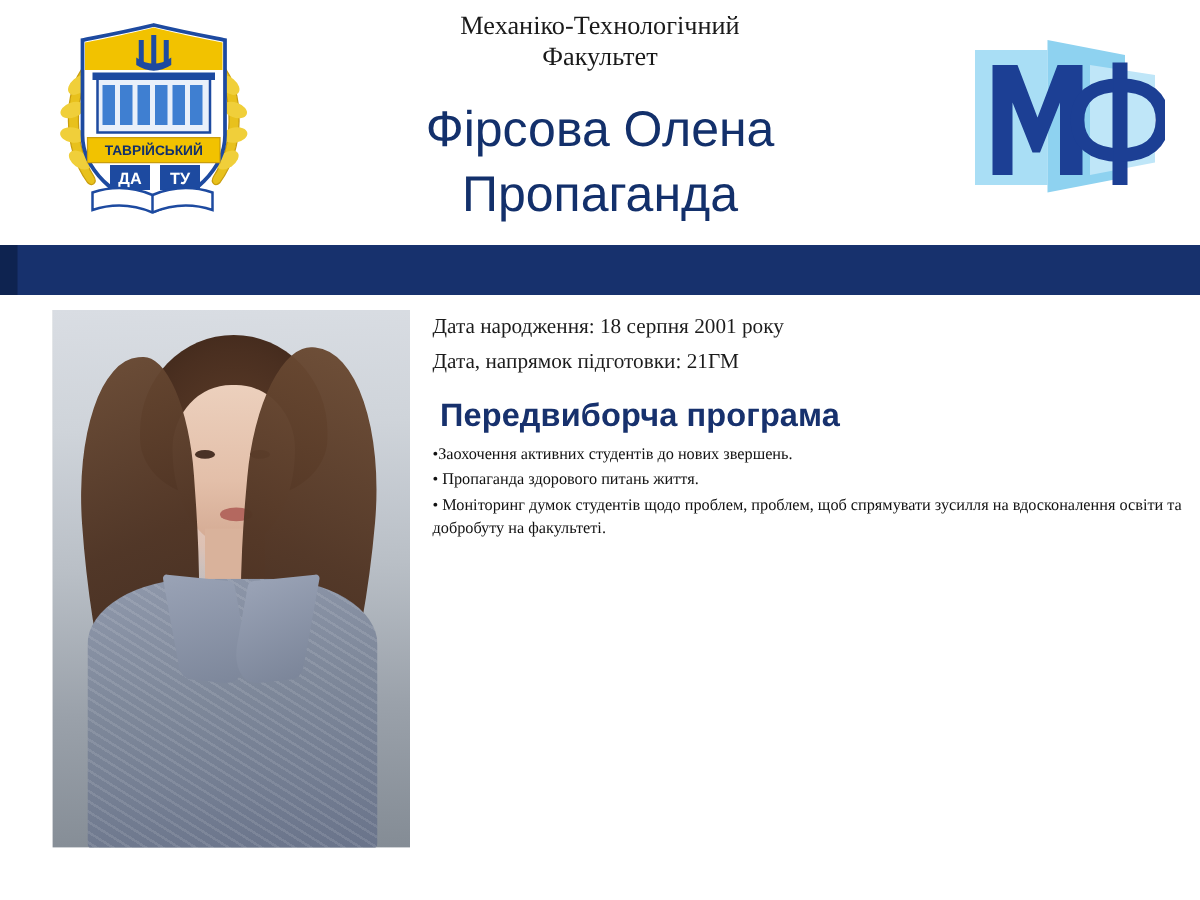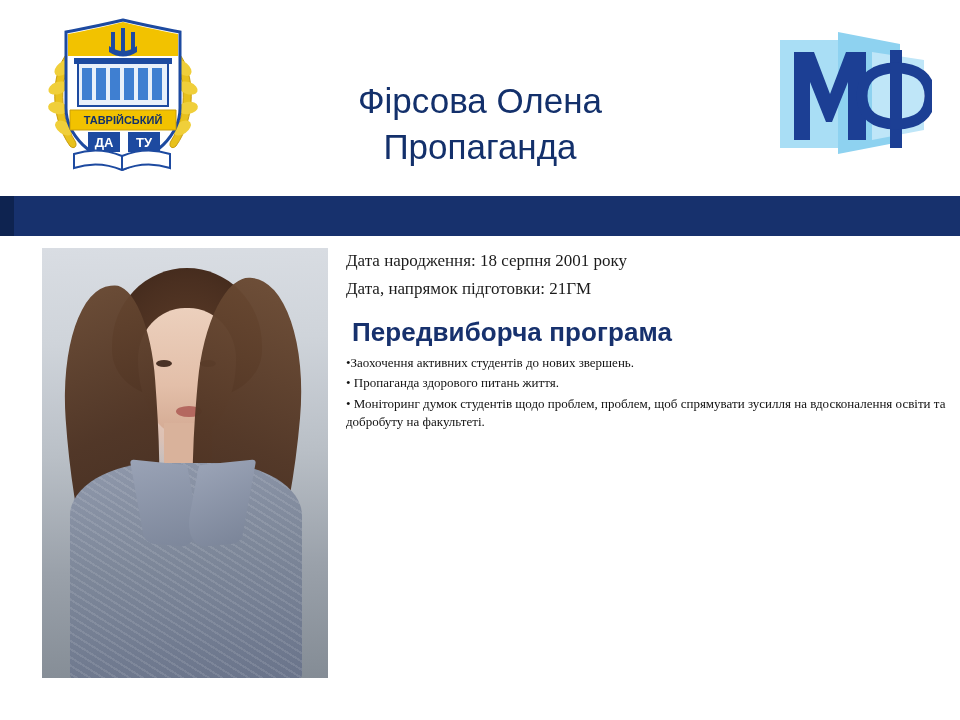--- a/index.html
+++ b/index.html
@@ -49,21 +49,21 @@
     color: #1a1a1a;
   }
 
   .person-name {
     position: absolute;
     left: 220px;
     top: 78px;
     width: 520px;
     text-align: center;
     font-family: "Liberation Sans", sans-serif;
-    font-size: 35px;
+    font-size: 40px;
     line-height: 1.3;
     color: #13306b;
   }
 
   
   .blue-band {
     position: absolute;
     left: 0;
     top: 196px;
     width: 960px;
@@ -266,20 +266,24 @@
       <text x="60" y="135" font-family="Liberation Sans, sans-serif" font-size="13" font-weight="bold" text-anchor="middle" fill="#ffffff">ДА</text>
       <text x="100" y="135" font-family="Liberation Sans, sans-serif" font-size="13" font-weight="bold" text-anchor="middle" fill="#ffffff">ТУ</text>
 
       <g>
         <path d="M30 142 q24 -8 48 2 q24 -10 48 -2 l0 14 q-24 -8 -48 2 q-24 -10 -48 -2 Z" fill="#ffffff" stroke="#1d4aa0" stroke-width="2"></path>
         <line x1="78" y1="144" x2="78" y2="158" stroke="#1d4aa0" stroke-width="2"></line>
       </g>
     </svg>
   </div>
 
+  <div class="faculty-title">
+    <div>Механіко-Технологічний</div>
+    <div>Факультет</div>
+  </div>
 
   <div class="person-name">
     <div>Фірсова Олена</div>
     <div>Пропаганда</div>
   </div>
 
   <div class="logo-right">
     <svg viewBox="0 0 160 145" width="160" height="145">
 
       <polygon points="8,18 66,18 66,126 8,126" fill="#a9def5"></polygon>

